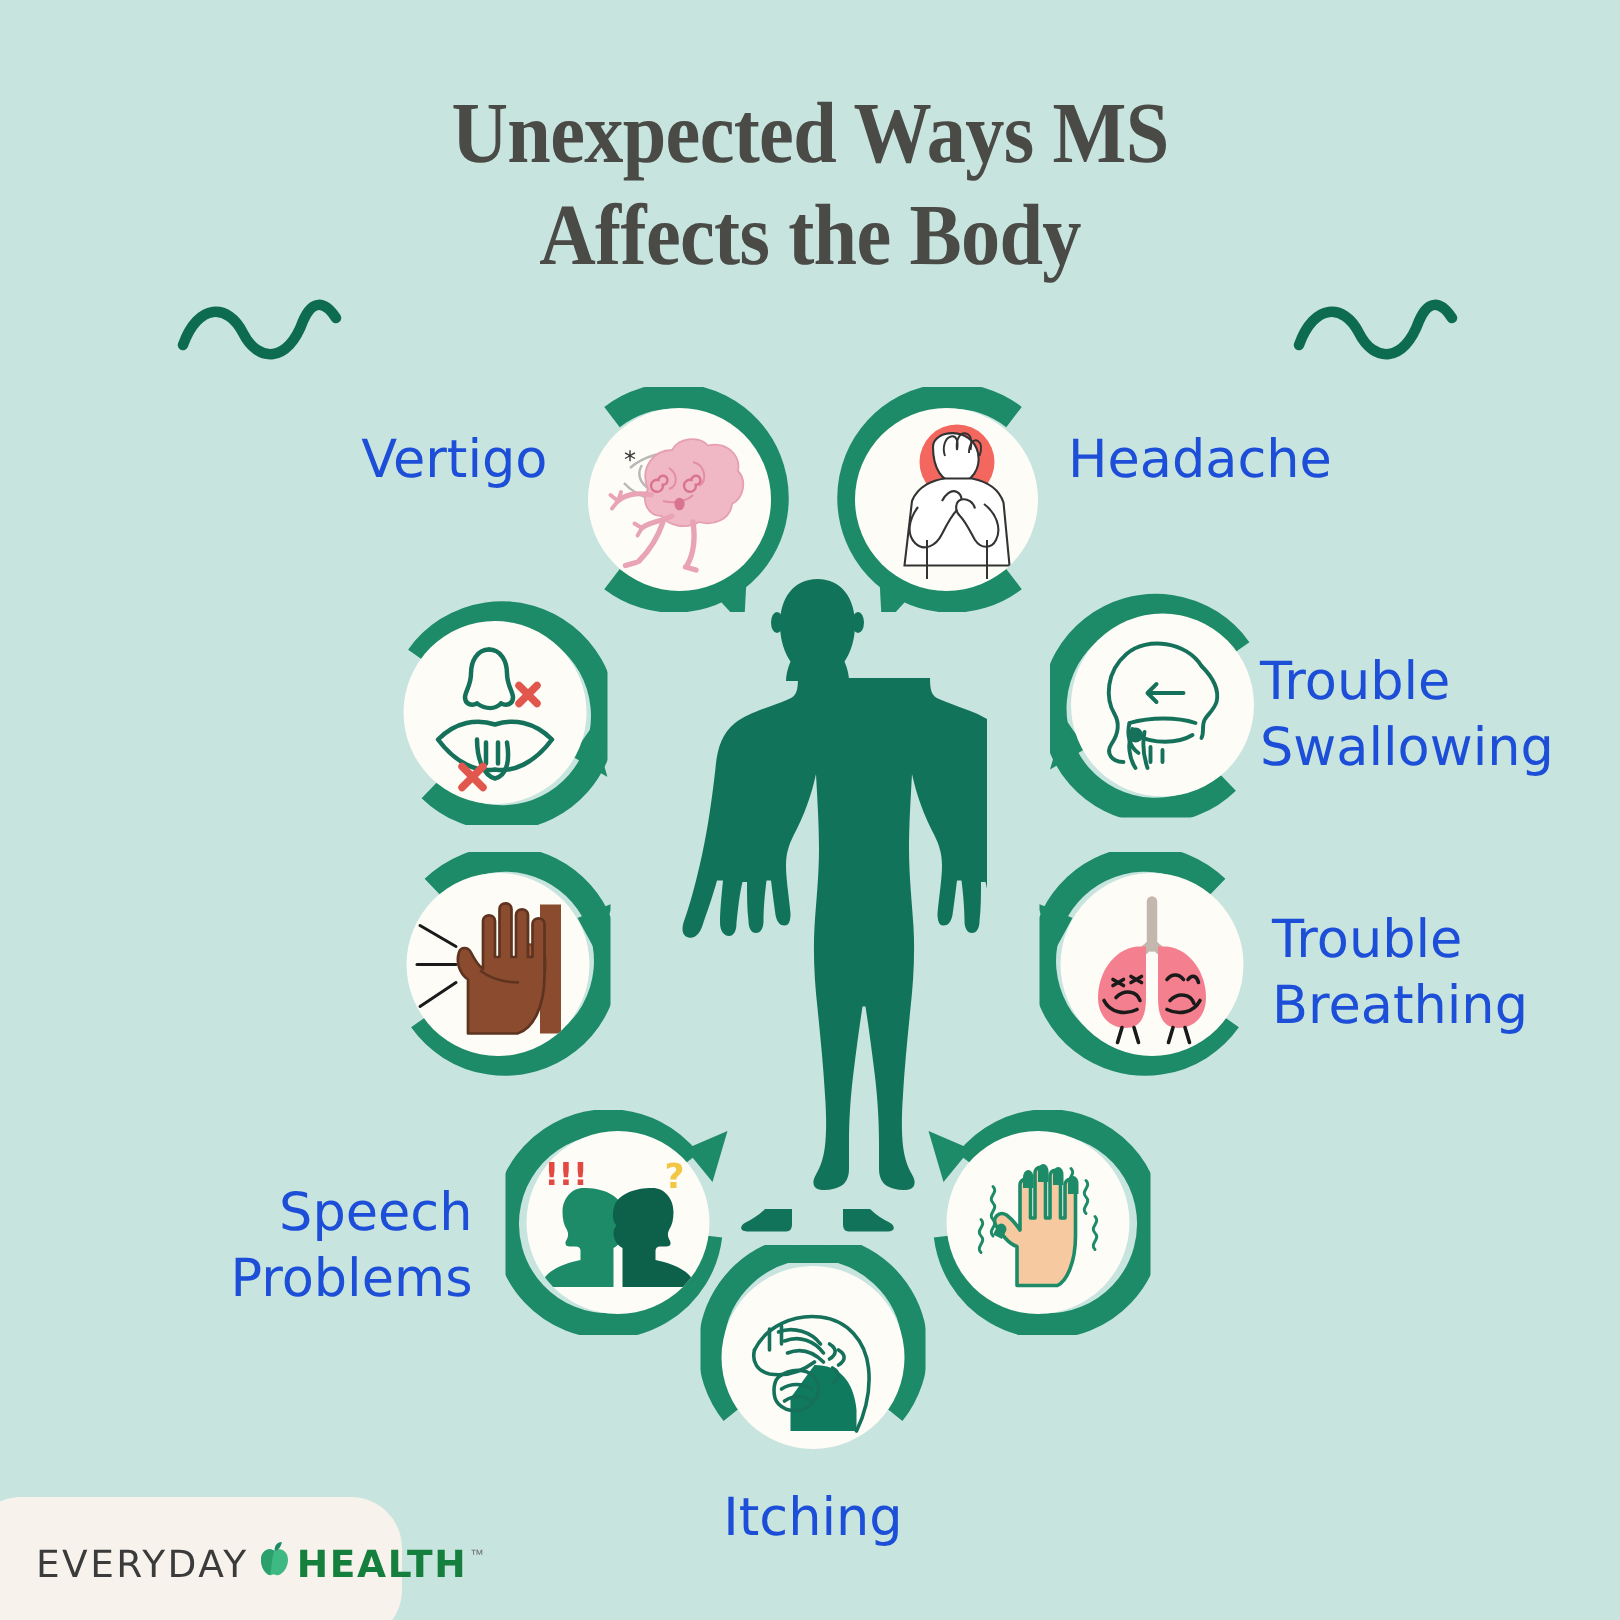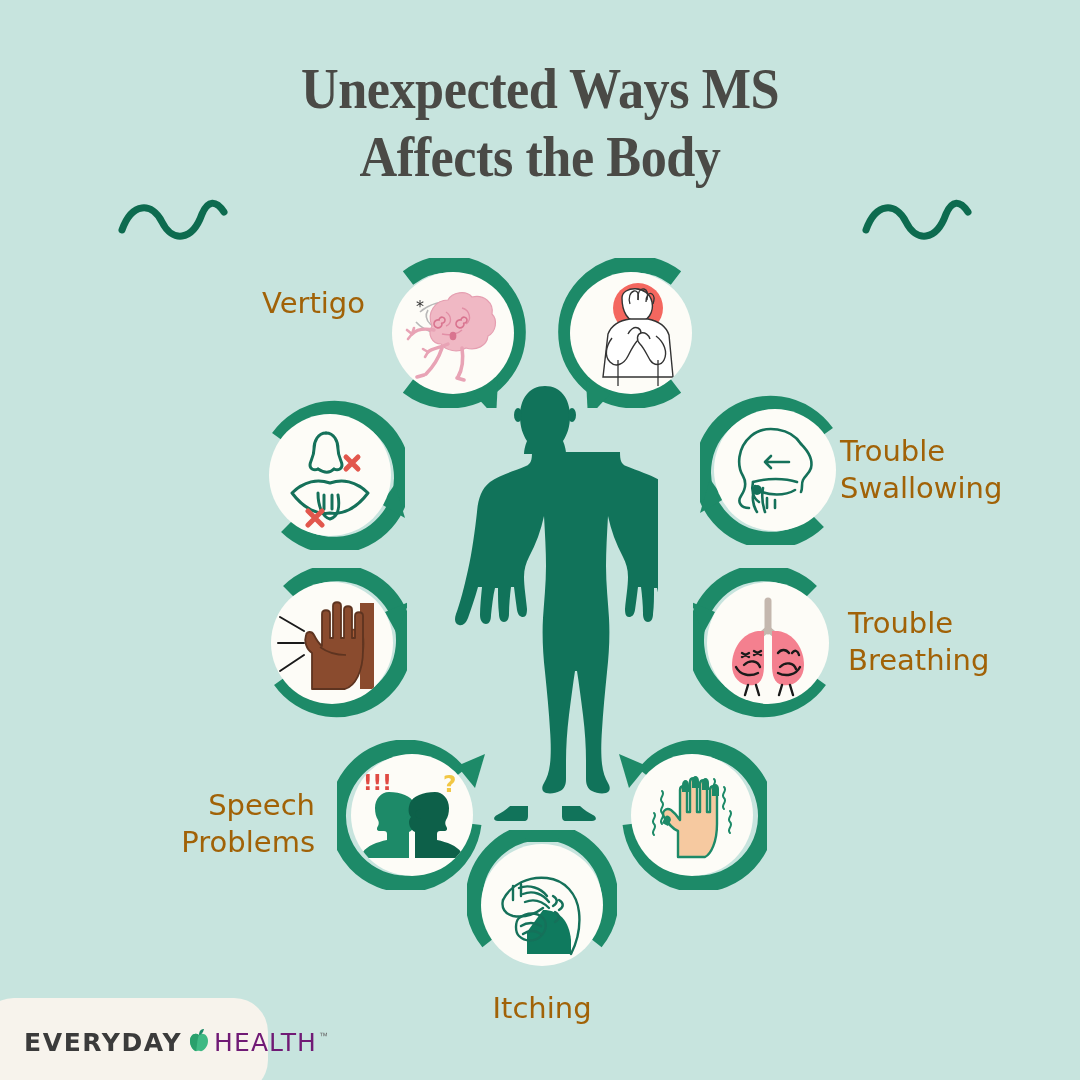--- a/index.html
+++ b/index.html
@@ -46,22 +46,22 @@
     border-radius:50%;
     overflow:hidden;
     z-index:3;
     display:flex;align-items:center;justify-content:center;
   }
   .node svg.ring{position:absolute;left:0;top:0;z-index:1;}
 
   
   .label{
     position:absolute;
-    color:#a16207;
-    font-size:29px;
+    color:#1d4ed8;
+    font-size:35px;
     line-height:1.27;
     font-family:"DejaVu Sans", sans-serif;
     white-space:pre-line;
   }
   .label.r{text-align:left;}
   .label.l{text-align:right;}
   .label.c{text-align:center;}
 
   
   .footer{
@@ -70,26 +70,26 @@
     background:#f7f3ec;
     border-radius:34px;
     box-shadow:0 0 0 0 rgba(0,0,0,0);
   }
   .logo{
     position:absolute;left:44px;top:30px;
     display:flex;align-items:center;
   }
   .logo .ev{
     font-family:"DejaVu Sans", sans-serif;
-    font-size:25px;letter-spacing:1.6px;color:#3b3b3b;font-weight:700;
+    font-size:25px;letter-spacing:1.6px;color:#3b3b3b;font-weight:400;
   }
   .logo .ap{margin:0 4px 0 6px;display:block;}
   .logo .he{
     font-family:"DejaVu Sans", sans-serif;
-    font-size:25px;letter-spacing:1.1px;color:#701a75;font-weight:normal;
+    font-size:25px;letter-spacing:1.1px;color:#15803d;font-weight:bold;
   }
   .logo .tm{font-size:9px;color:#6b6b6b;margin-left:2px;align-self:flex-start;margin-top:3px;}
 </style>
 </head>
 <body>
 
 <div id="stage">
 
   <div class="title">
     <span>Unexpected Ways MS</span>
@@ -237,20 +237,21 @@
         <g fill="none" stroke="#333" stroke-width="1.3">
           <path d="M58 30 c-2 -6 0 -12 4 -13 c4 -1 5 4 4 9"></path>
           <path d="M66 26 c-1 -7 2 -12 6 -11 c4 1 4 6 3 11"></path>
           <path d="M74 28 c0 -6 3 -10 6 -8 c3 2 2 7 1 10"></path>
         </g>
 
         <path d="M46 86 l0 26 M86 86 l0 26" stroke="#333" stroke-width="1.3" fill="none"></path>
       </svg>
     </div>
   </div>
+  <div class="label r" style="left:712px;top:285px;width:260px;">Headache</div>
 
   <div class="node" style="left:700px;top:395px;">
     <svg class="ring" width="150" height="150" viewBox="0 0 150 150">
       <path d="M126 38 A 68 68 0 1 0 118 126" fill="none" stroke="#1d8a68" stroke-width="17"></path>
       <path d="M24 104 L 0 118 L 10 84 Z" fill="#1d8a68"></path>
     </svg>
     <div class="disc"></div>
     <div class="iconbox">
       <svg width="112" height="112" viewBox="0 0 112 112">
         <g fill="none" stroke="#15715a" stroke-width="2.6" stroke-linecap="round" stroke-linejoin="round">

